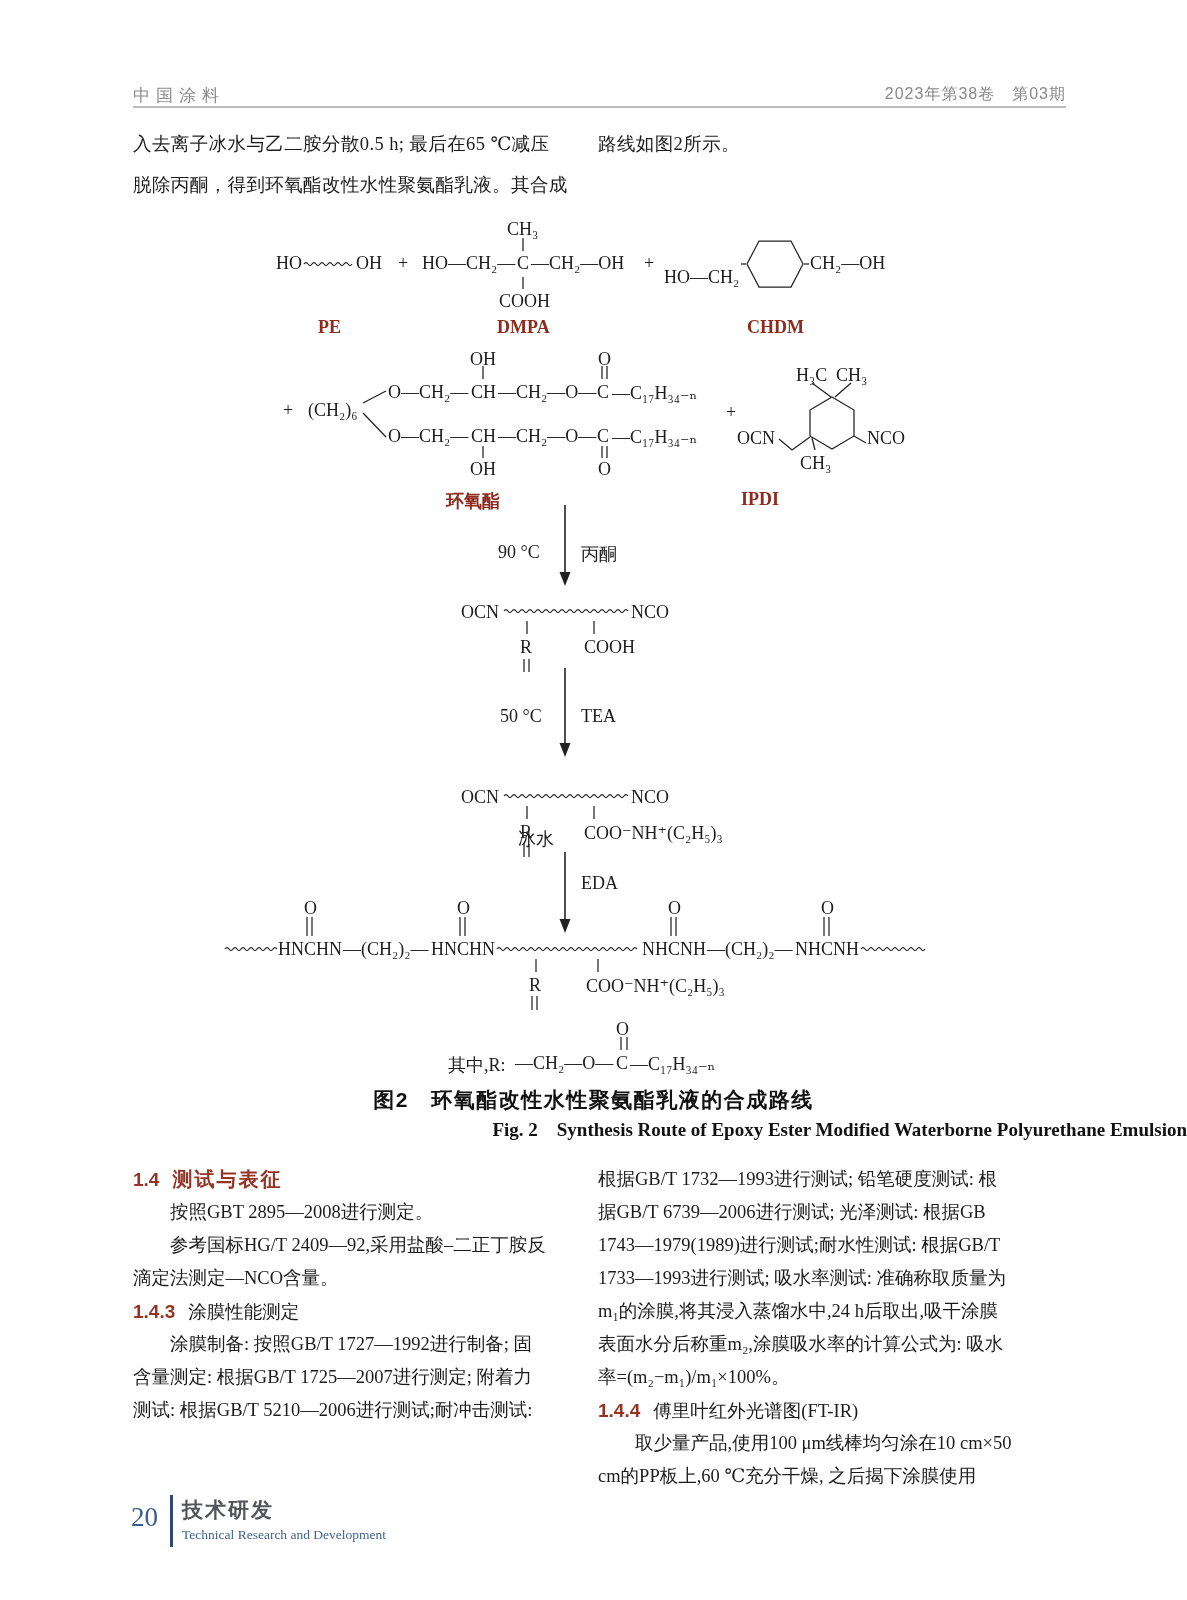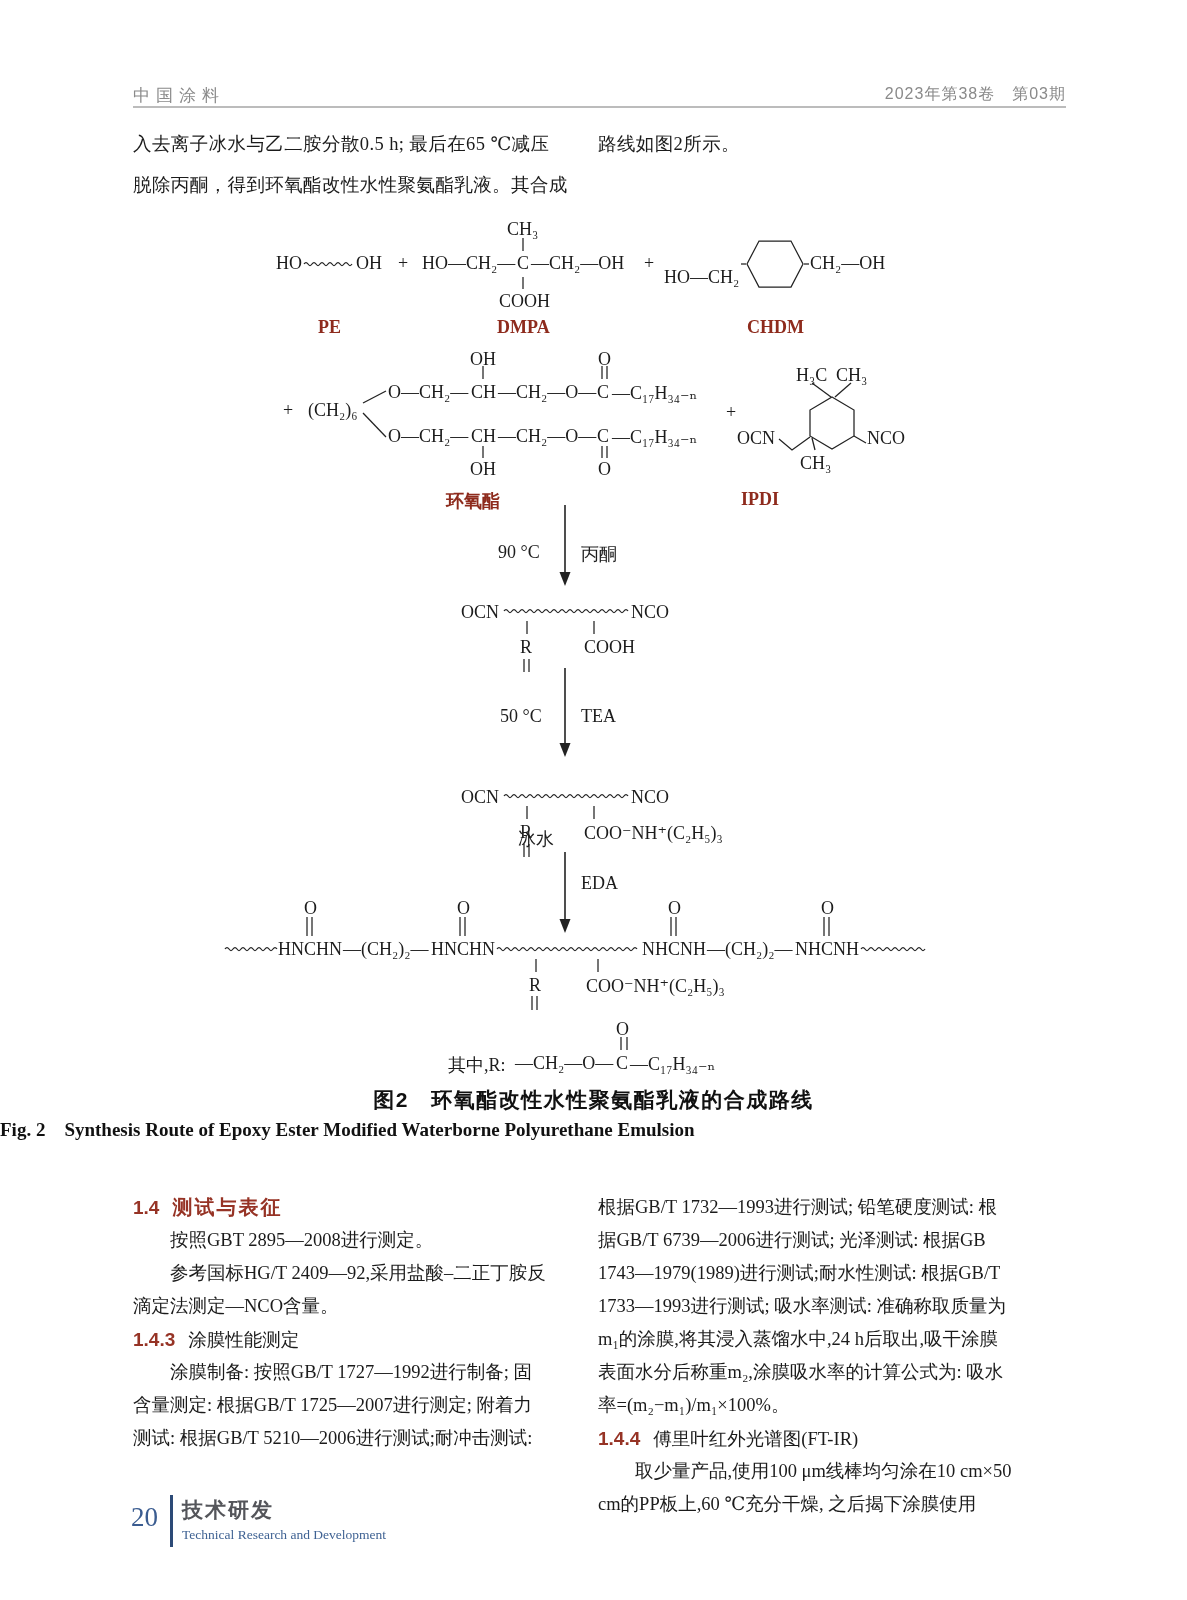--- a/index.html
+++ b/index.html
@@ -12,23 +12,23 @@
   .hrule{left:133px;top:106px;width:933px;height:2px;background:#bcbcbc;}
   
   .intro{font-size:18.5px;letter-spacing:0.4px;}
   
   .chem{position:absolute;white-space:pre;font-size:18px;color:#1c1c1c;font-family:"Liberation Serif","DejaVu Serif","DejaVu Sans",serif;}
   .rlab{position:absolute;white-space:pre;font-size:18px;font-weight:bold;color:#8e2b1d;font-family:"Liberation Serif","DejaVu Serif",serif;}
   .bonds{position:absolute;left:0;top:0;}
   
   .capzh{left:0;right:0;top:1086px;text-align:center;font-family:"Liberation Sans","DejaVu Sans",sans-serif;
          font-weight:700;font-size:21px;letter-spacing:1.5px;color:#111;}
-  .capen{left:0;right:0;top:1117px;text-align:left;font-weight:700;font-size:19px;color:#111;}
-  
-  .col{position:absolute;top:1163px;margin-top:28px;}
+  .capen{left:0;right:0;top:1117px;text-align:right;font-weight:700;font-size:19px;color:#111;}
+  
+  .col{position:absolute;top:1163px;}
   .colL{left:133px;width:436px;}
   .colR{left:598px;width:462px;}
   .ln{height:33px;line-height:33px;font-size:18.5px;white-space:nowrap;}
   .ind{text-indent:37px;}
   .num{font-family:"Liberation Sans","DejaVu Sans",sans-serif;font-weight:700;color:#963325;margin-right:13px;font-size:19px;}
   .h1t{font-family:"Liberation Sans","DejaVu Sans",sans-serif;font-weight:700;color:#963325;font-size:20px;letter-spacing:2px;}
   
   .pgnum{left:131px;top:1502px;font-size:27px;color:#3a5c90;}
   .fbar{left:170px;top:1495px;width:3px;height:52px;background:#2c4a77;}
   .fzh{left:182px;top:1496px;font-family:"Liberation Sans","DejaVu Sans",sans-serif;font-weight:700;font-size:21px;color:#54555a;letter-spacing:2px;}

